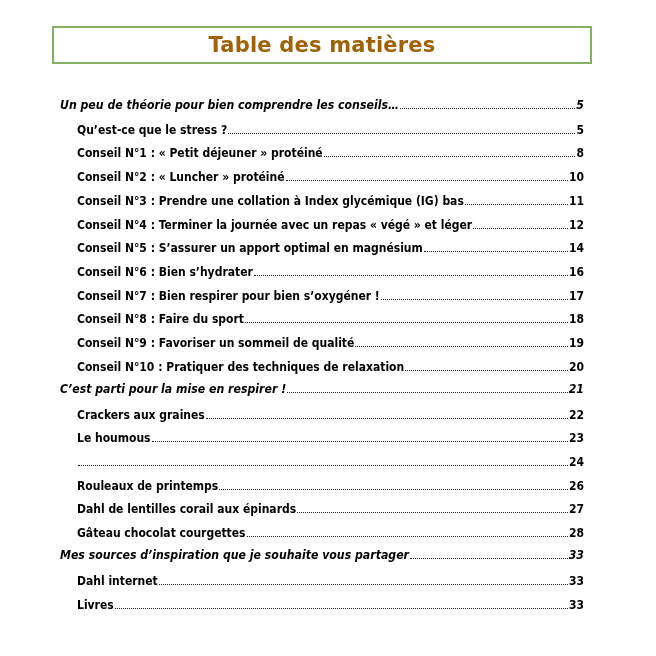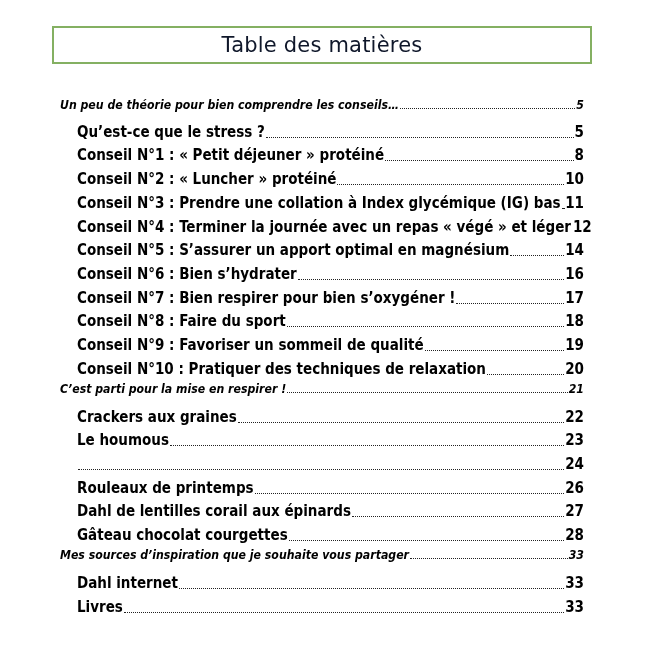--- a/index.html
+++ b/index.html
@@ -3,29 +3,29 @@
 <meta charset="utf-8">
 <style>
   html, body { margin: 0; padding: 0; background: #ffffff; }
   body { width: 656px; height: 656px; position: relative; overflow: hidden;
          font-family: "Liberation Sans", sans-serif; color: #000; }
   .title-box {
     position: absolute; left: 52px; top: 26px; width: 536px; height: 34px;
     border: 2px solid #84b062; box-sizing: content-box;
     display: flex; align-items: center; justify-content: center;
   }
-  .title-text { font-size: 21px; color: #0f172a; font-family: "DejaVu Sans", sans-serif; font-weight: normal; letter-spacing: 0.2px; }
+  .title-text { font-size: 21px; color: #a16207; font-family: "DejaVu Sans", sans-serif; font-weight: bold; letter-spacing: 0.2px; }
   .toc { position: absolute; left: 0; top: 0; width: 656px; }
   .entry {
     position: absolute; display: flex; align-items: baseline;
     font-family: "DejaVu Sans Condensed", "DejaVu Sans", sans-serif;
     white-space: nowrap; right: 72px;
   }
   .entry.section { left: 60px; font-size: 12.2px; font-weight: bold; font-style: italic; }
-  .entry.item { left: 77px; font-size: 15px; font-weight: bold; }
+  .entry.item { left: 77px; font-size: 12px; font-weight: bold; }
   .entry .label { flex: 0 0 auto; }
   .entry .leader {
     flex: 1 1 auto; overflow: hidden; margin: 0 1px;
     border-bottom: 1.5px dotted #222; height: 0; align-self: flex-end; margin-bottom: 3px;
   }
   .entry .page { flex: 0 0 auto; text-align: right; min-width: 8px; }
 </style>
 </head>
 <body>
 

